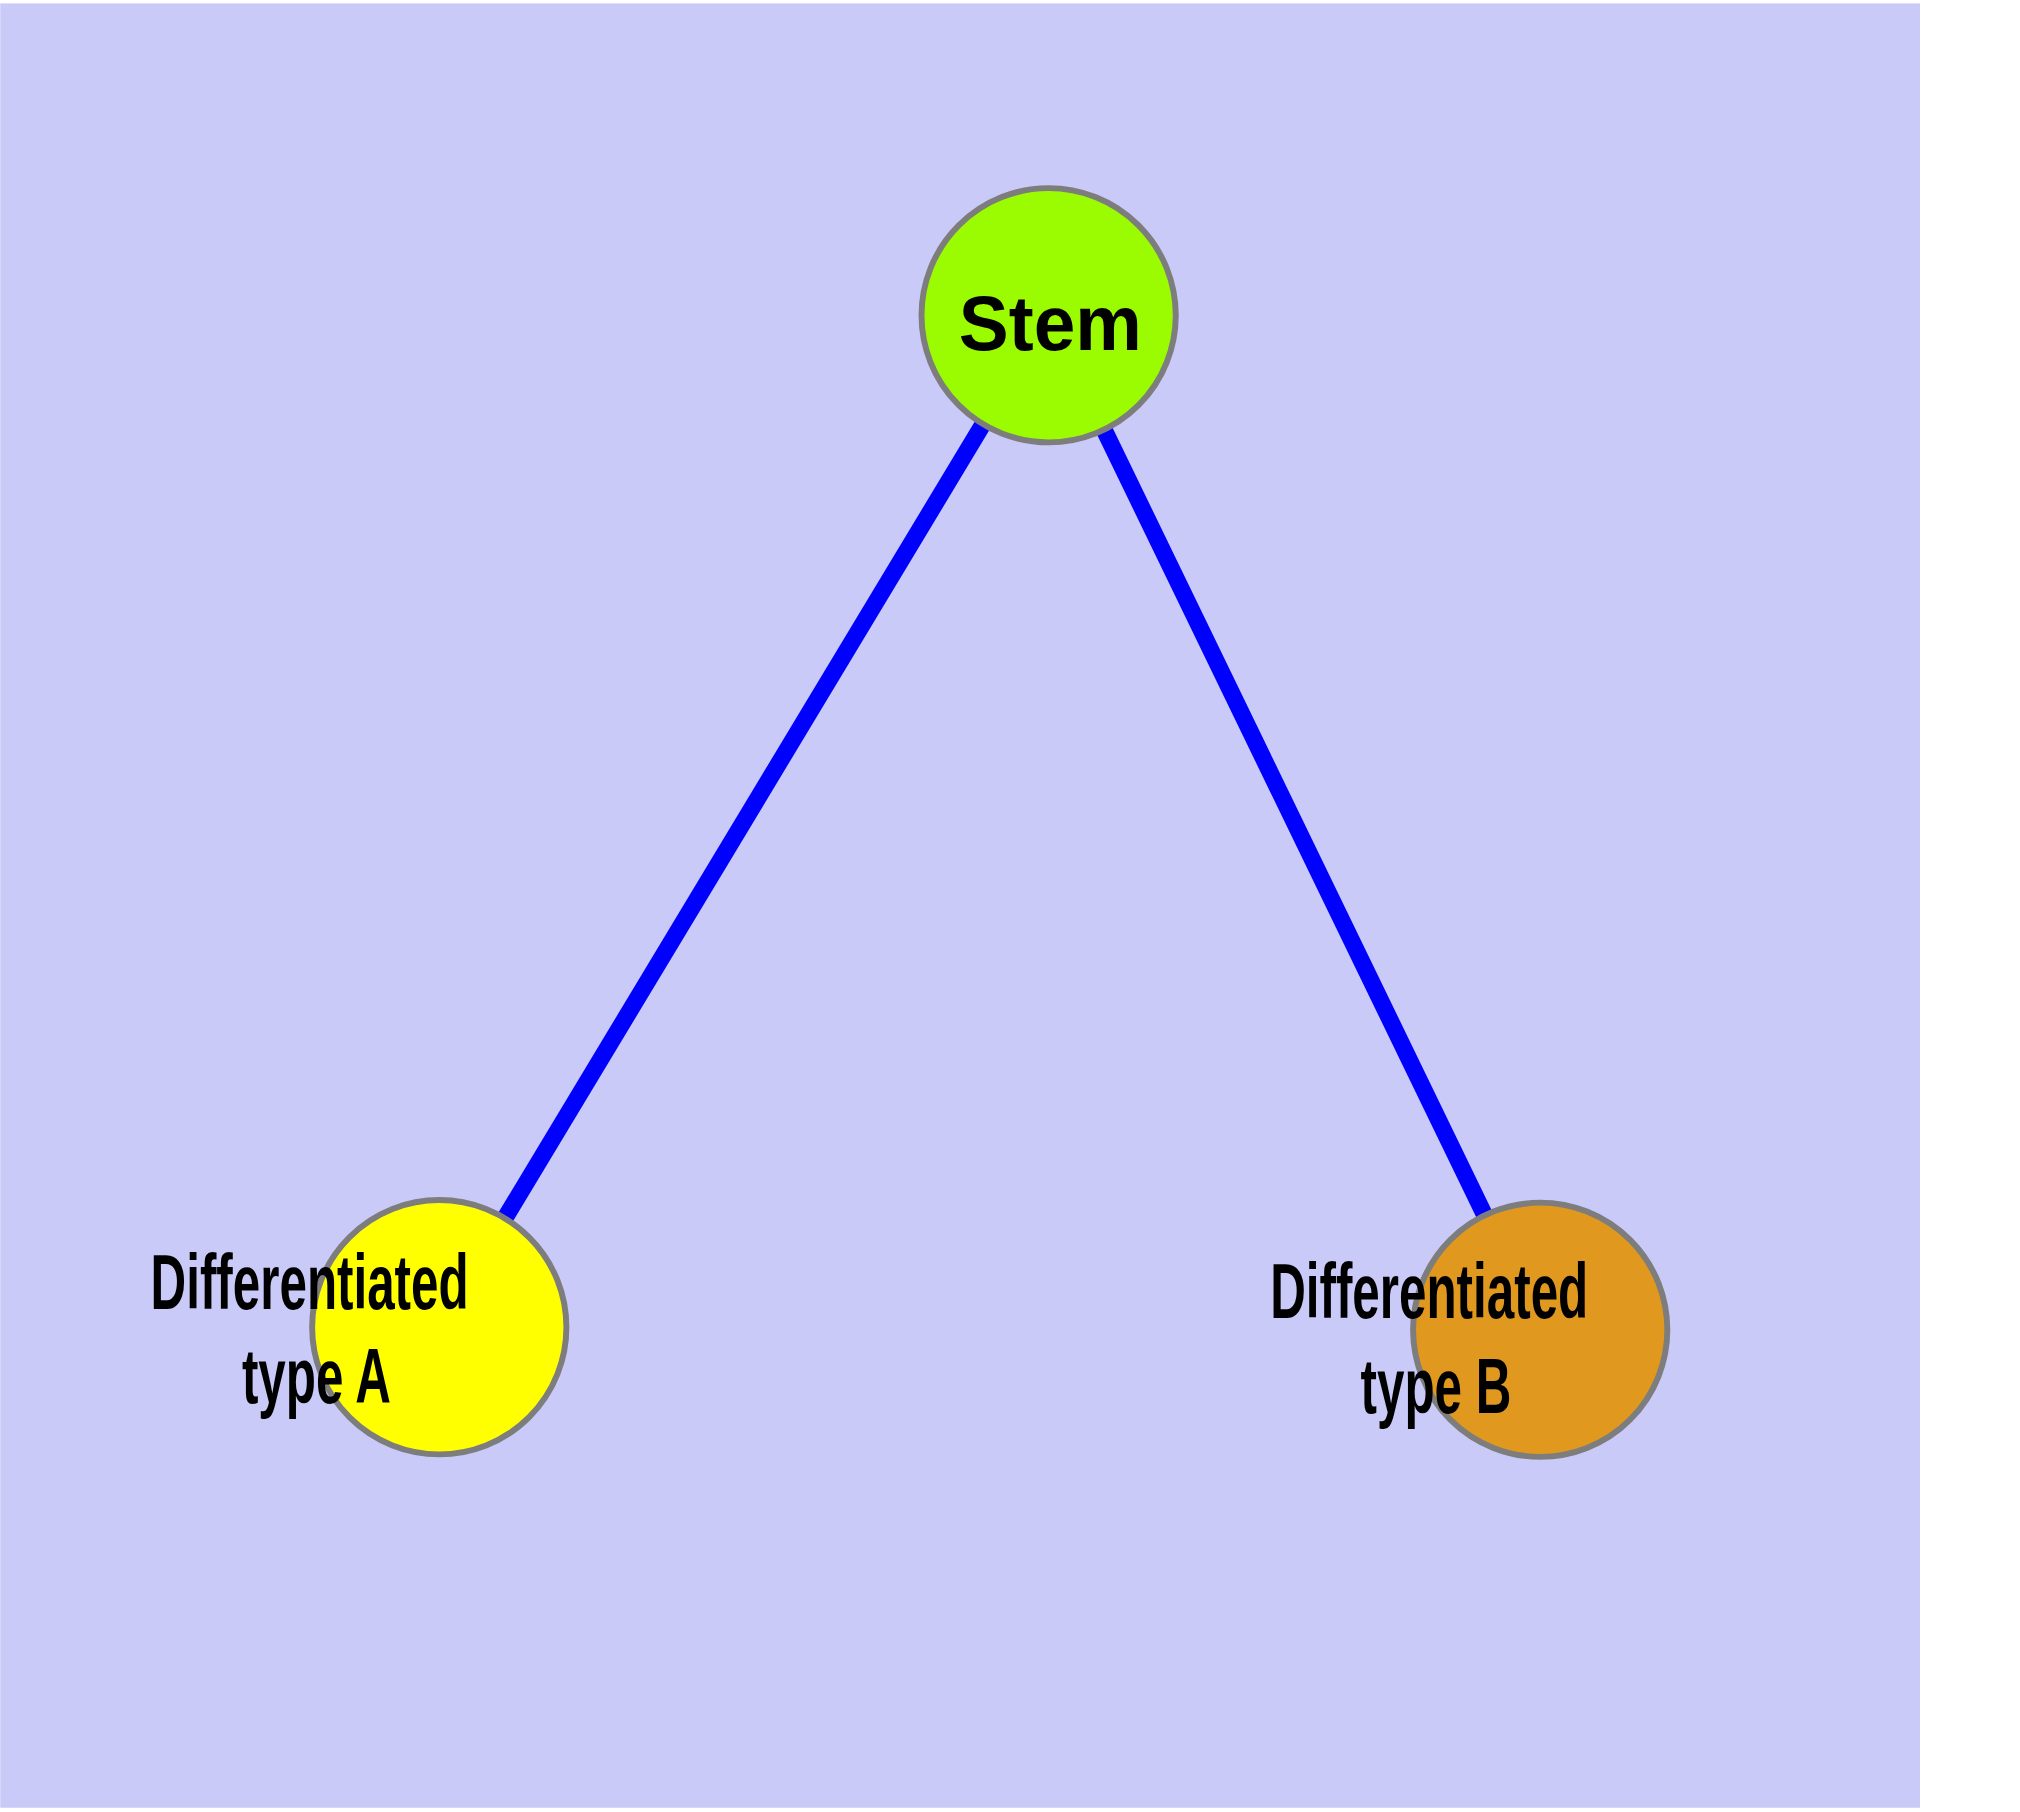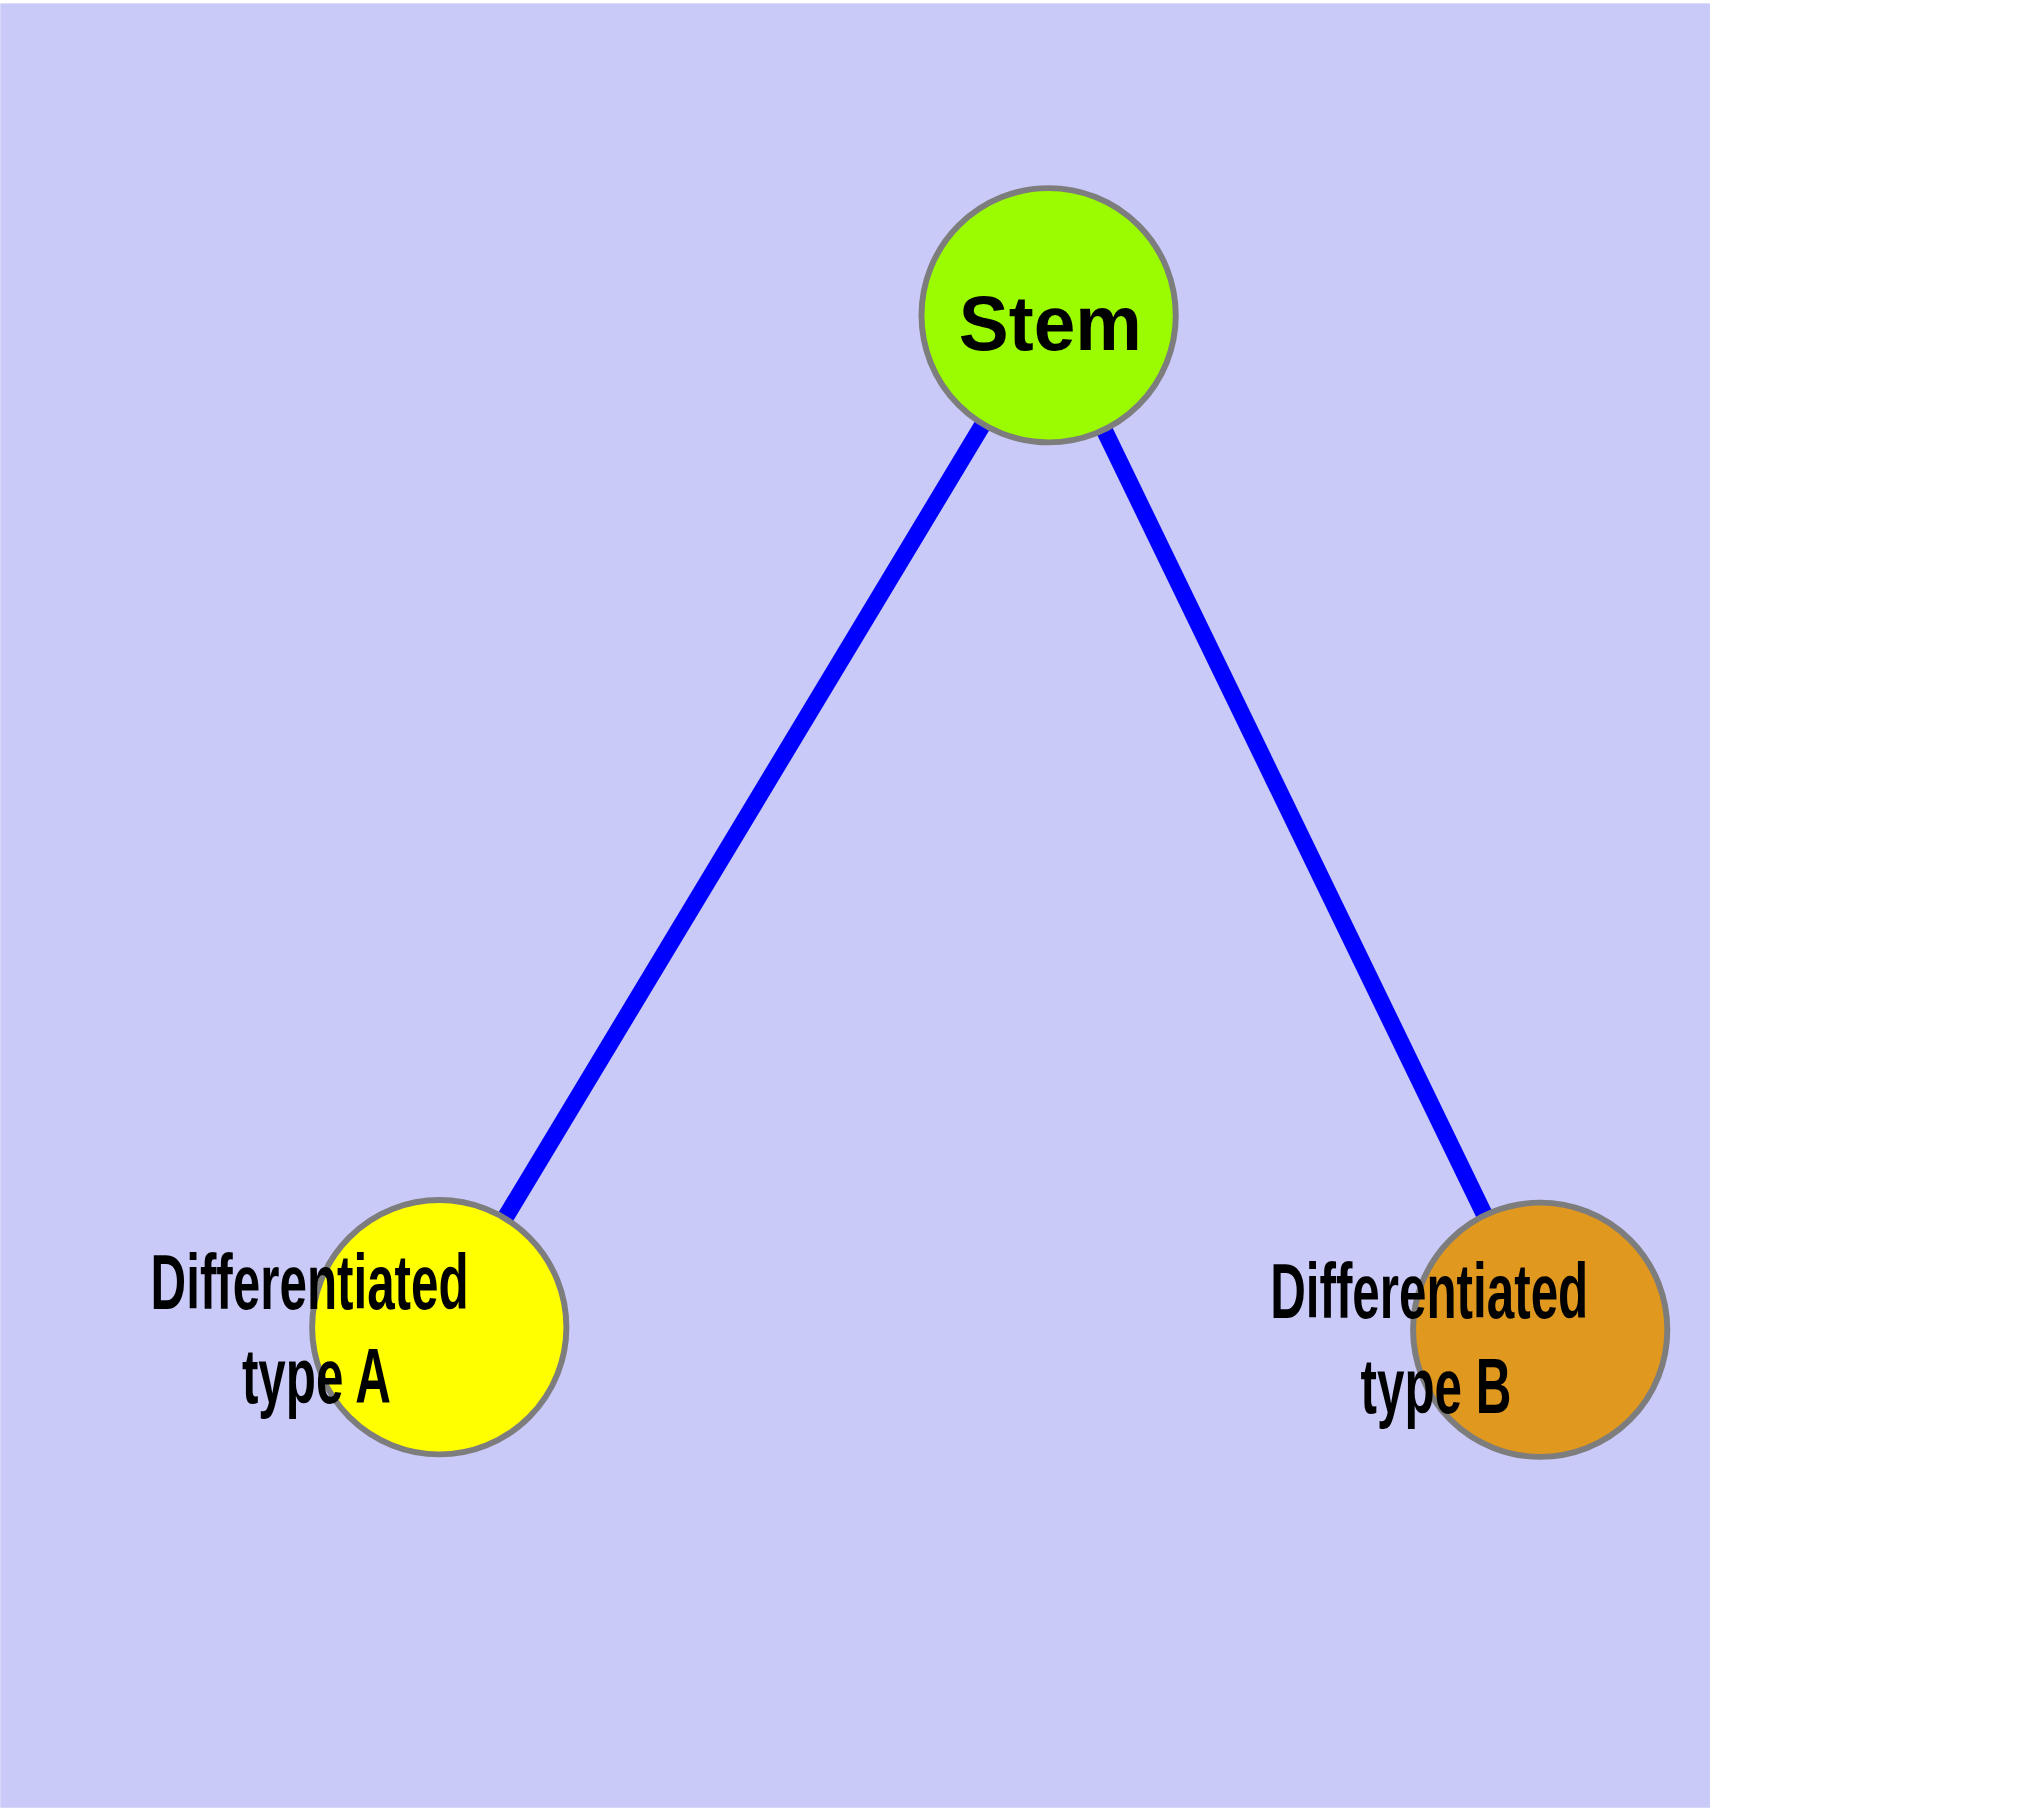--- a/index.html
+++ b/index.html
@@ -2,21 +2,21 @@
 <html style="font-size:13.6px"><head>
 <meta charset="utf-8">
 <style>
   html, body {
     margin: 0;
     padding: 0;
     background: #FFFFFF;
   }
   .canvas {
     position: relative;
-    width: 1710px;
+    width: 1920px;
     height: 1812px;
     background: #FFFFFF;
     overflow: hidden;
     font-family: "Liberation Sans", sans-serif;
   }
   svg.diagram {
     display: block;
     width: 2021px;
     height: 1812px;
   }

